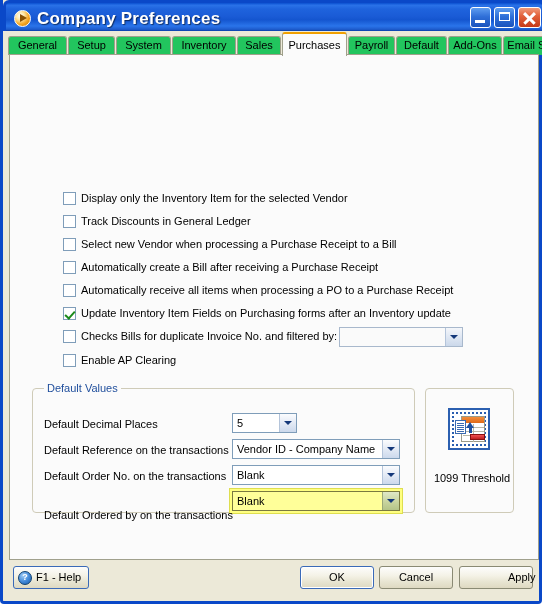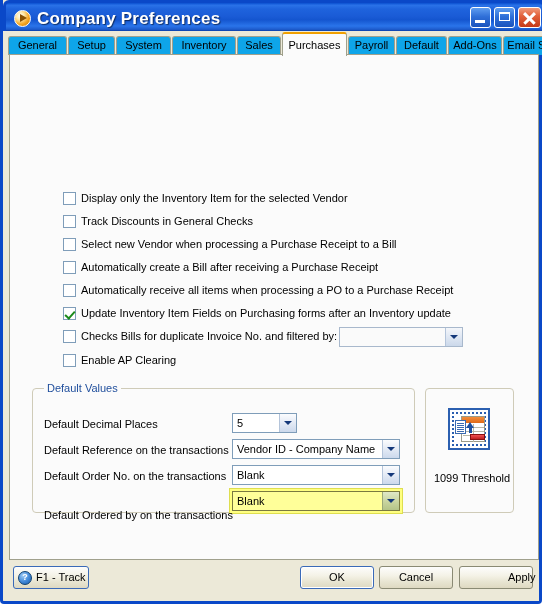--- a/index.html
+++ b/index.html
@@ -124,21 +124,21 @@
     position: absolute;
     left: 3px; top: 31px;
     width: 536px; height: 24px;
     background: #ece9d8;
   }
   .tab {
     position: absolute;
     top: 5px;
     height: 19px;
     box-sizing: border-box;
-    background: #0ea5e9;
+    background: #22c55e;
     border: 1px solid #a0a08c;
     border-bottom: none;
     border-radius: 3px 3px 0 0;
     font-size: 11px;
     color: #000000;
     text-align: center;
     line-height: 17px;
     white-space: nowrap;
     cursor: default;
   }
@@ -451,21 +451,21 @@
 
   <div id="tabpage">
 
 
     <div class="cbrow" style="left:53px; top:136px;">
       <span class="cbox"></span>
       <span class="cblabel">Display only the Inventory Item for the selected Vendor</span>
     </div>
     <div class="cbrow" style="left:53px; top:159px;">
       <span class="cbox"></span>
-      <span class="cblabel">Track Discounts in General Checks</span>
+      <span class="cblabel">Track Discounts in General Ledger</span>
     </div>
     <div class="cbrow" style="left:53px; top:182px;">
       <span class="cbox"></span>
       <span class="cblabel">Select new Vendor when processing a Purchase Receipt to a Bill</span>
     </div>
     <div class="cbrow" style="left:53px; top:205px;">
       <span class="cbox"></span>
       <span class="cblabel">Automatically create a Bill after receiving a Purchase Receipt</span>
     </div>
     <div class="cbrow" style="left:53px; top:228px;">
@@ -537,19 +537,19 @@
       </span>
       <span class="arrow"></span>
       <span class="redbar"></span>
     </div>
     <div id="threshold-label" style="top:417px;">1099 Threshold</div>
 
   </div>
 
   <div class="btn" id="btn-help">
     <span class="qicon"></span>
-    <span>F1 - Track</span>
+    <span>F1 - Help</span>
   </div>
   <div class="btn default" style="left:297px; top:566px; width:74px;">OK</div>
   <div class="btn" style="left:376px; top:566px; width:74px;">Cancel</div>
   <div class="btn" style="left:456px; top:566px; width:74px;padding-left:48px;">Apply</div>
 
 </div>
 
 </body></html>

